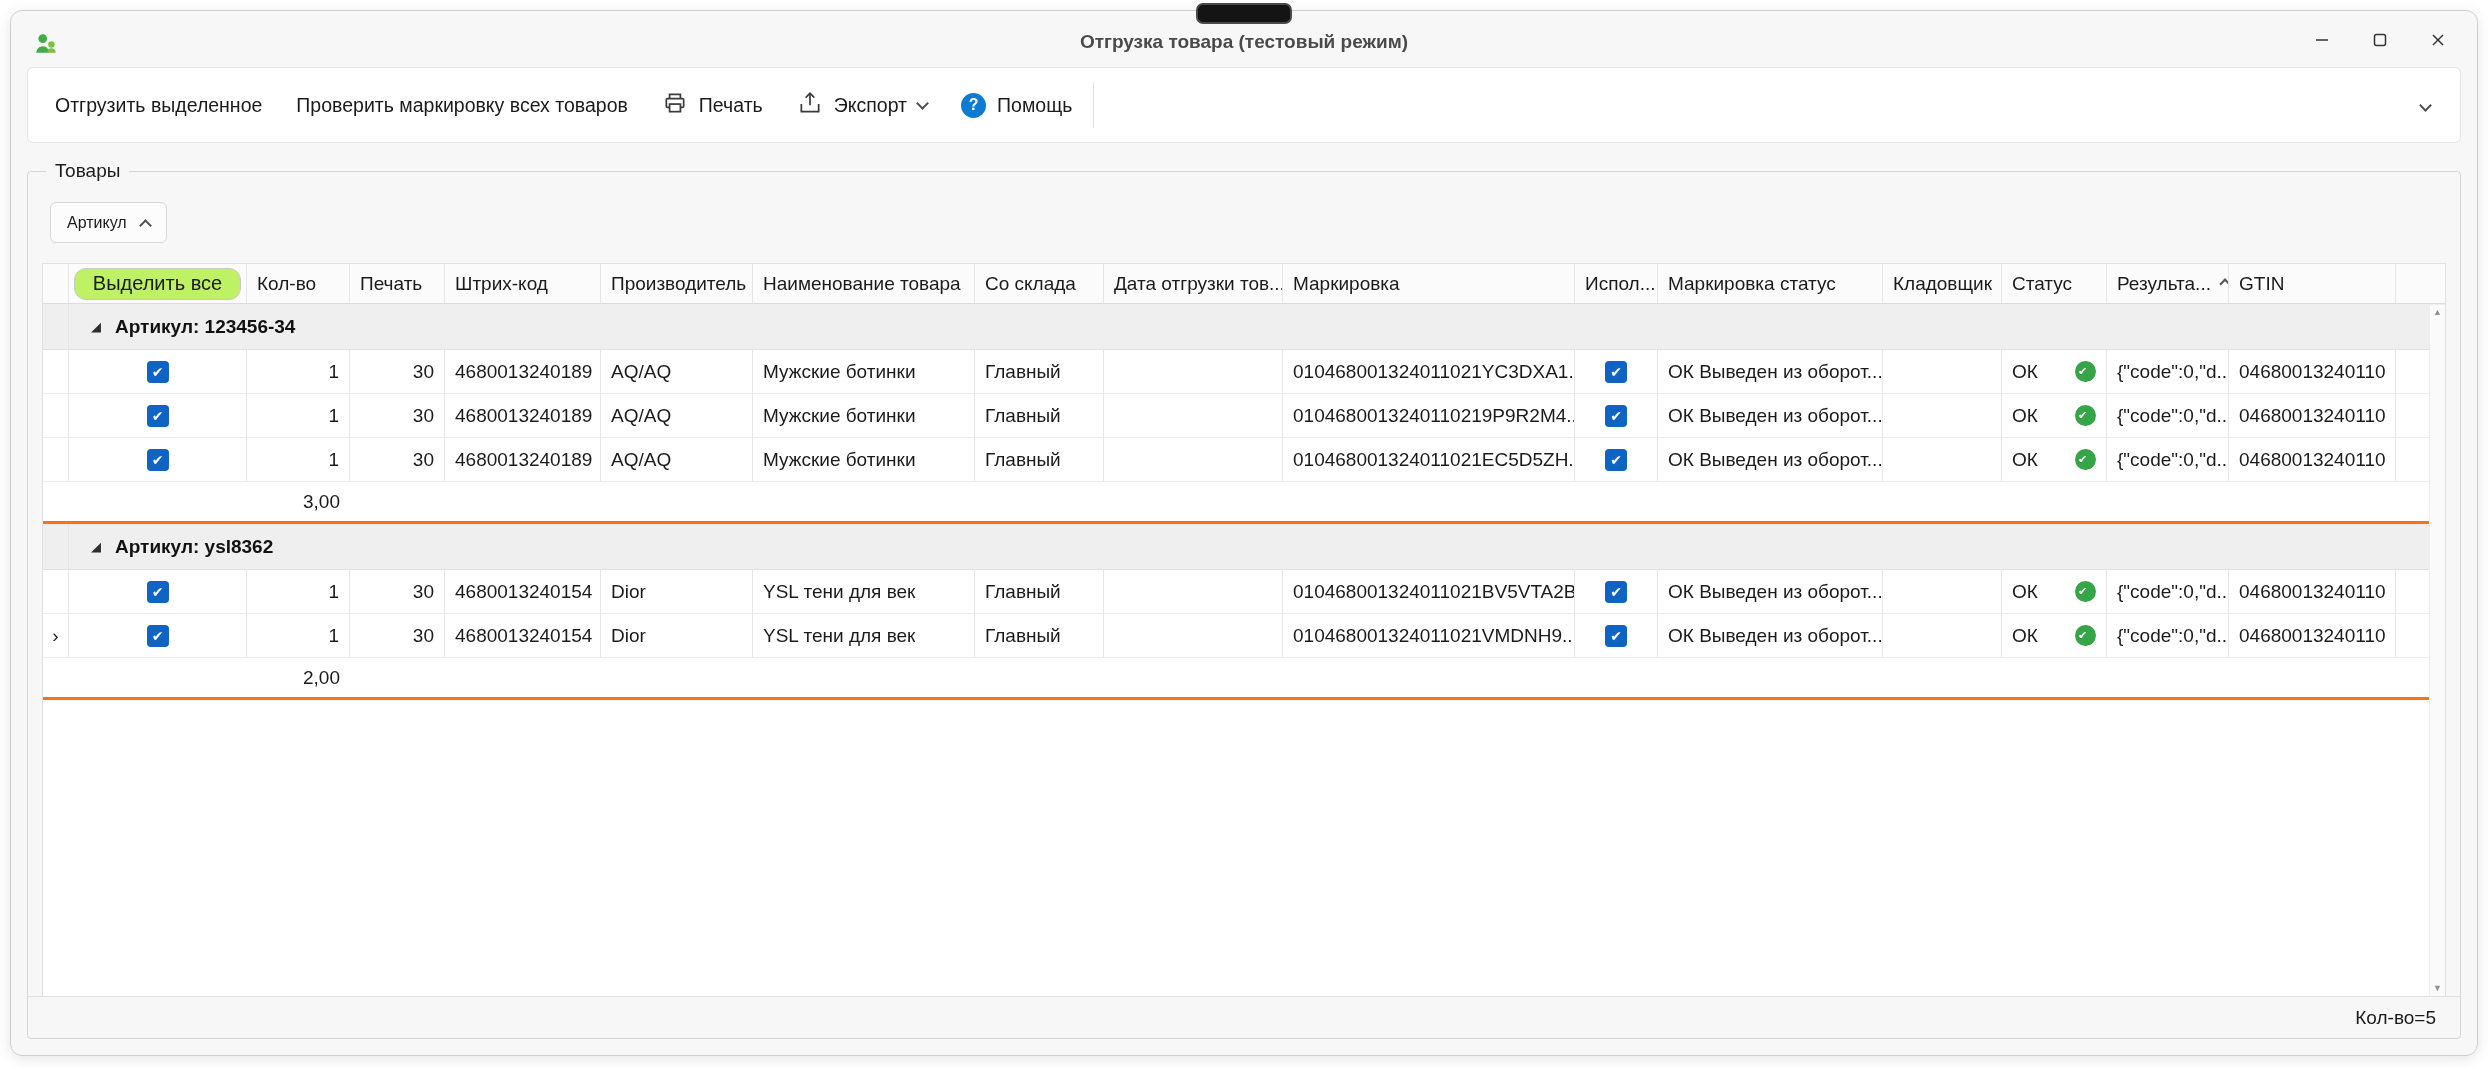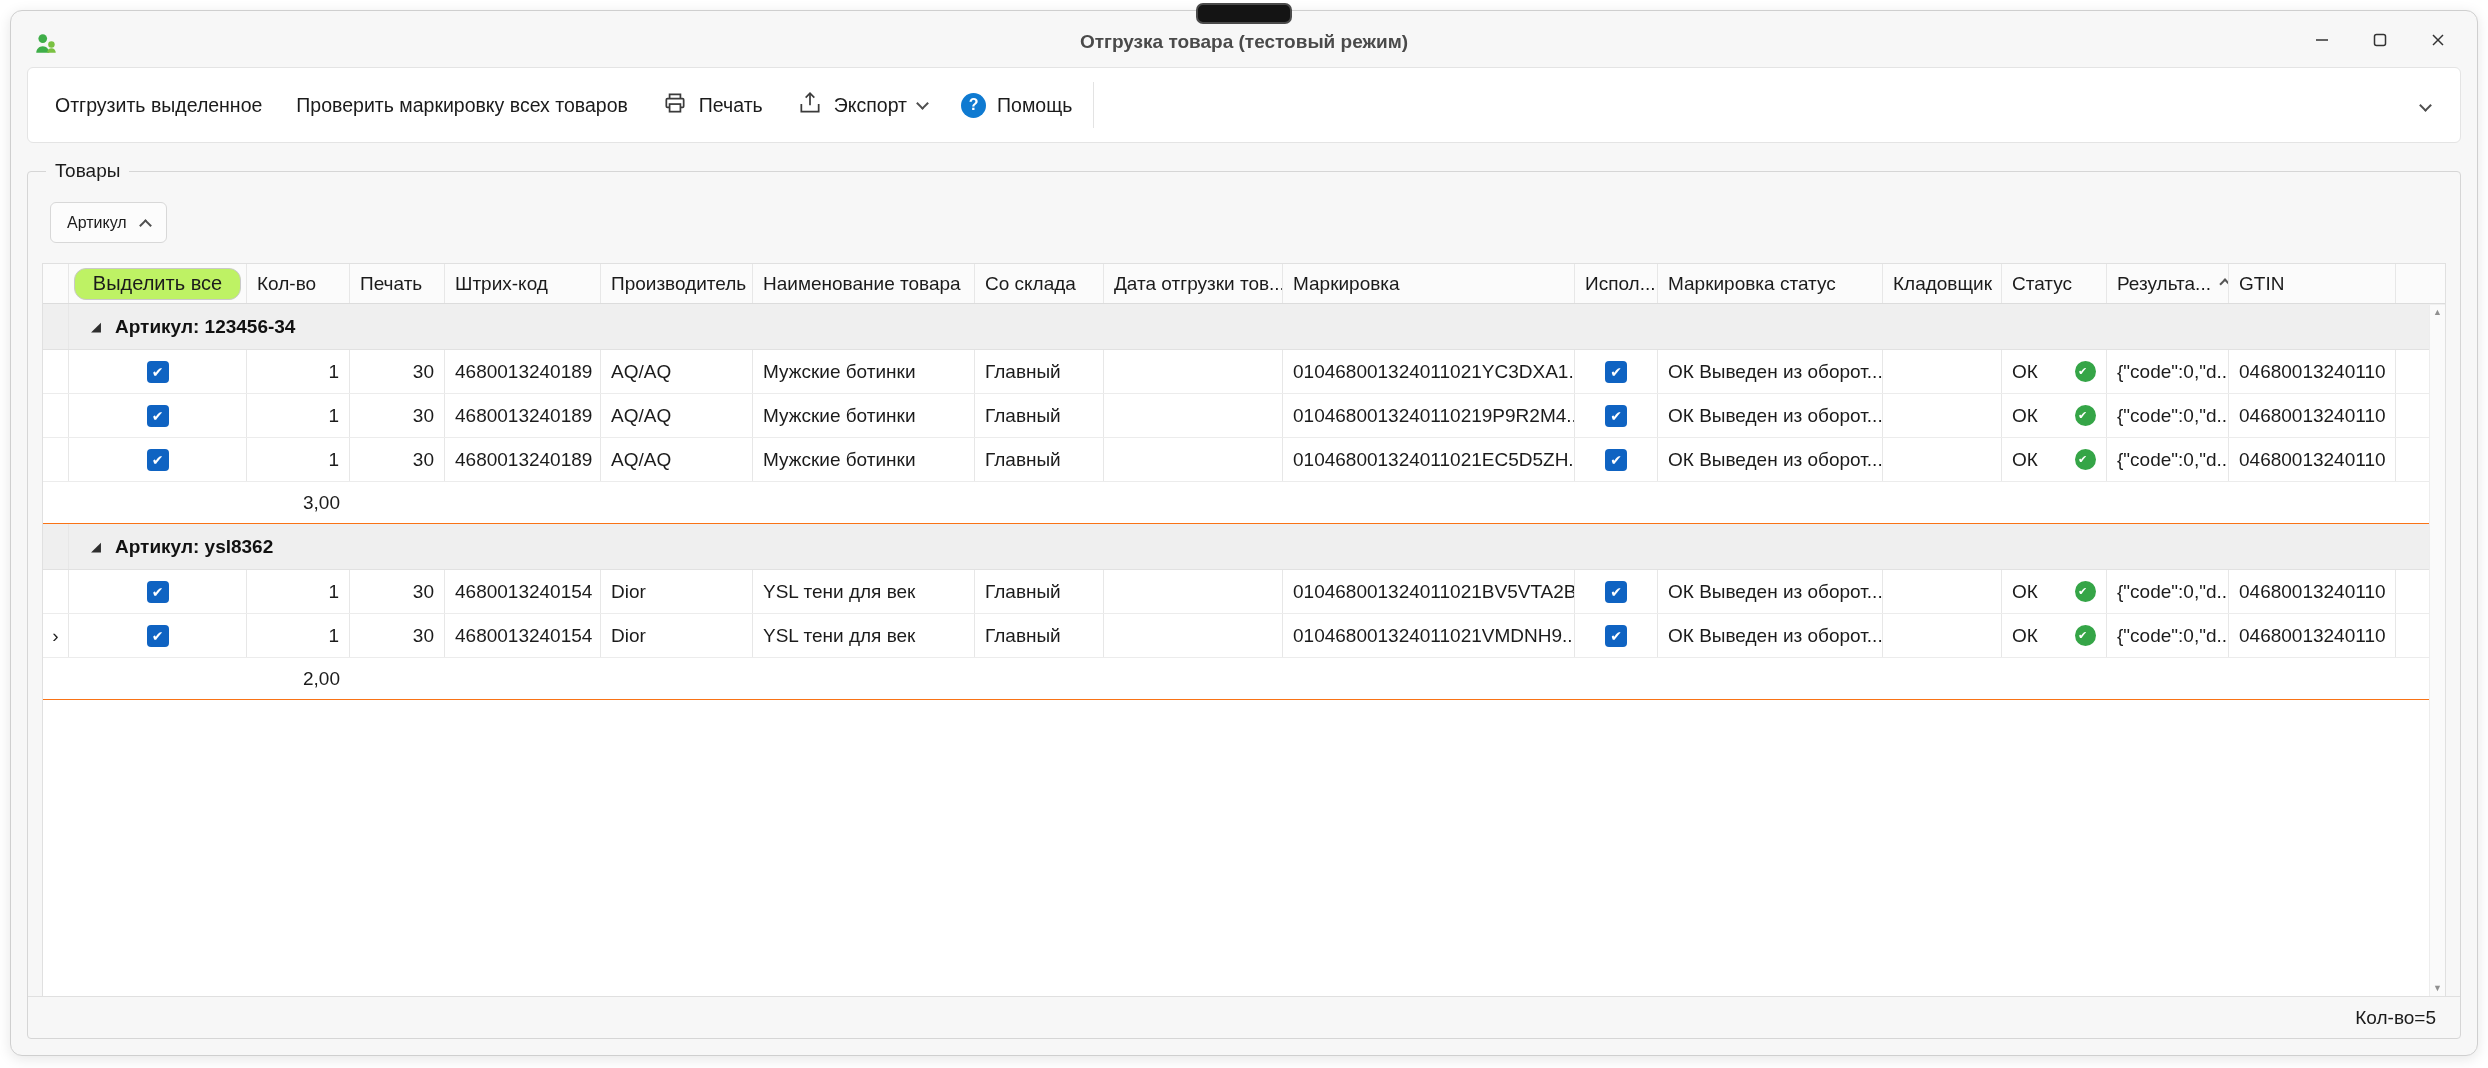--- a/index.html
+++ b/index.html
@@ -48,21 +48,21 @@
   
   .grid { flex:1; background:#fff; border:1px solid #e0e0e0; border-bottom:none; position:relative; min-height:0; overflow:hidden; }
   .grid-row { display:grid;
     grid-template-columns:26px 178px 103px 95px 156px 152px 222px 129px 179px 292px 83px 225px 119px 105px 122px 167px minmax(10px,1fr); }
   .cell { border-right:1px solid #e7e7e7; padding:0 10px; font-size:19px; color:#1b1b1b;
     display:flex; align-items:center; overflow:hidden; white-space:nowrap; }
   .filler-cell { border-right:none; }
   .header-row { height:40px; background:#fbfbfb; border-bottom:1px solid #dcdcdc; }
   .data-row { height:44px; border-bottom:1px solid #ececec; background:#fff; }
   .group-row { height:46px; background:#efefef; border-bottom:1px solid #e1e1e1; }
-  .summary-row { height:42px; border-bottom:1px solid #f97316; background:#fff; }
+  .summary-row { height:42px; border-bottom:3px solid #f97316; background:#fff; }
   .summary-row .cell { border-right:none; }
   .cell.num { justify-content:flex-end; }
   .cell.center { justify-content:center; }
   .indicator-cell { padding:0 2px; justify-content:center; color:#222; font-size:20px; }
   .select-all-cell { padding:0 5px; }
   .select-all-btn { width:100%; height:32px; background:#bef264; border:1px solid #c9c9c9; border-radius:12px;
     font-family:"Liberation Sans",sans-serif; font-size:20px; color:#1b1b1b; }
   .checkbox { width:22px; height:22px; border-radius:4px; background:#0f63c2; color:#fff;
     display:flex; align-items:center; justify-content:center; font-size:14px; }
   .ok-icon { width:21px; height:21px; border-radius:50%; background:#35a547; color:#fff; font-size:11px;

